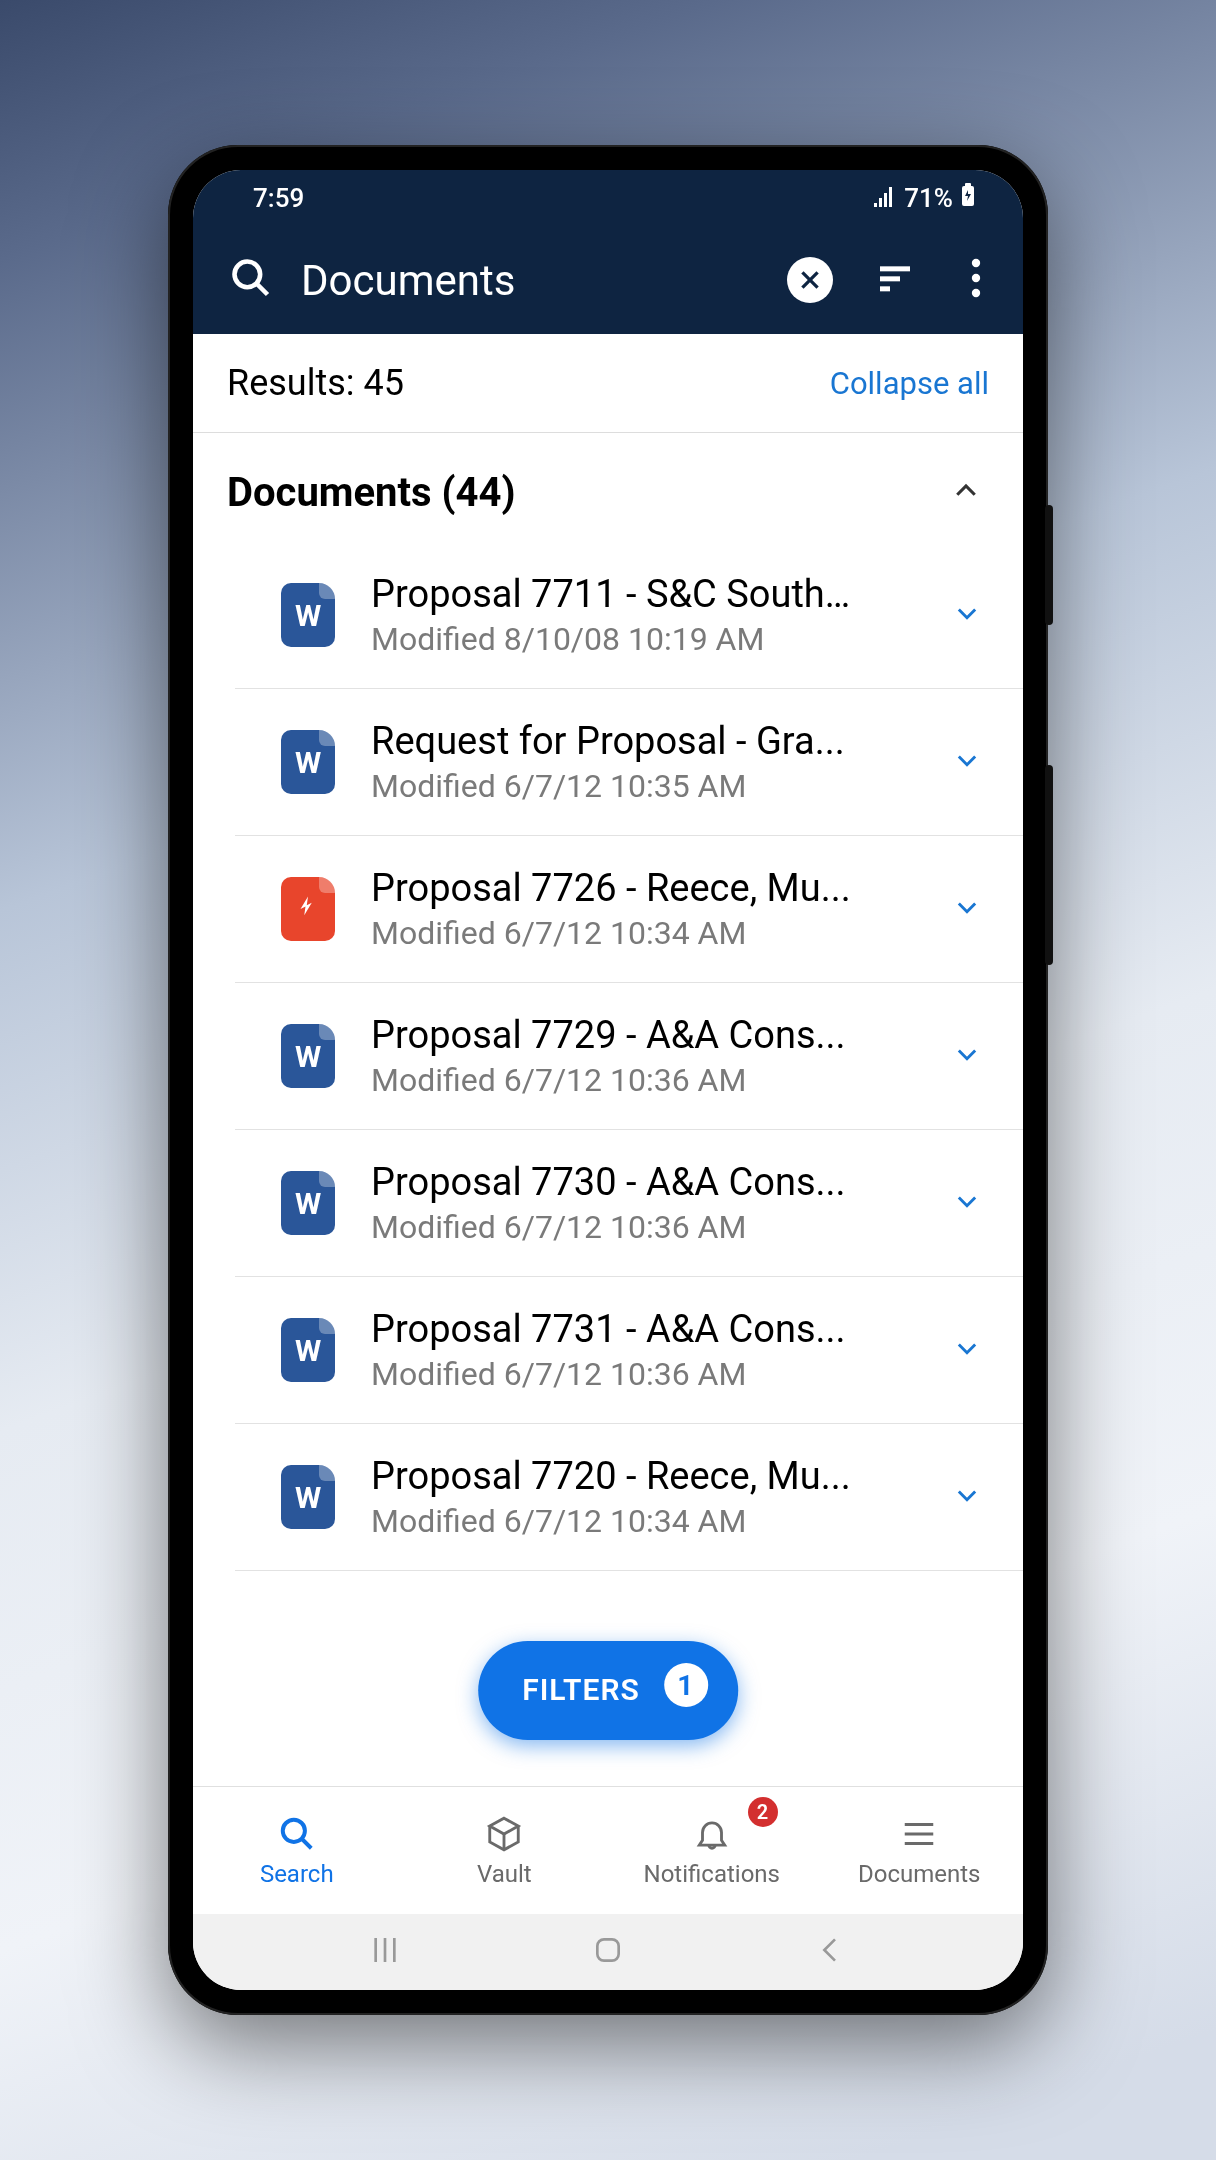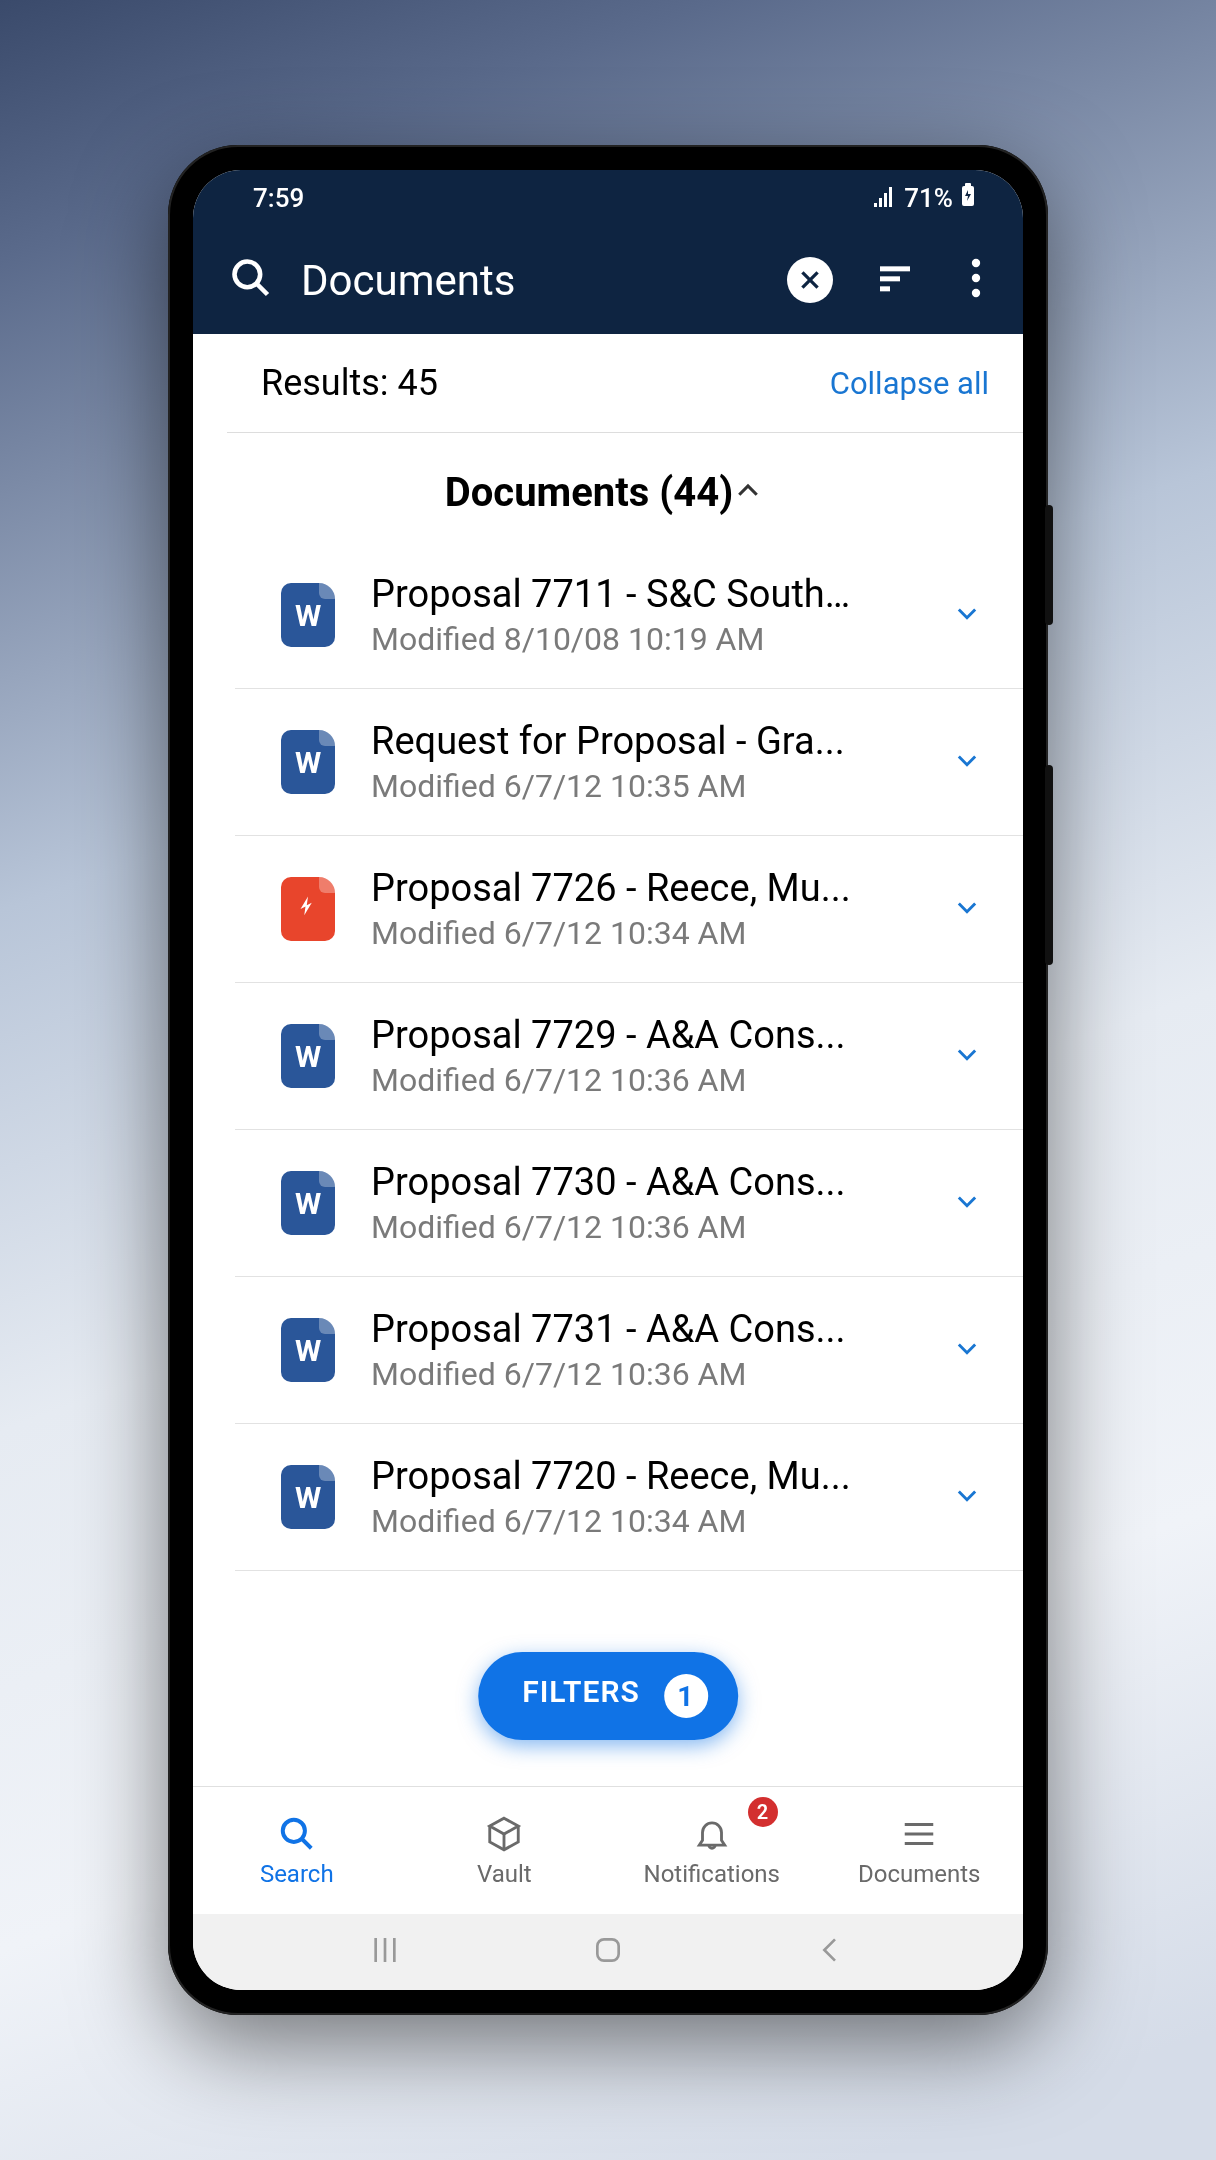--- a/index.html
+++ b/index.html
@@ -80,28 +80,27 @@
   }
   .sort-btn, .more-btn { color: #fff; padding: 0 14px; }
   
   .results-bar {
     display: flex;
     justify-content: space-between;
     align-items: center;
     padding: 28px 34px;
     border-bottom: 1px solid #ddd;
     background: #fff;
-    margin-left: 34px;
   }
   .results-text { font-size: 36px; color: #000; }
   .collapse-link { font-size: 31px; color: #1976d2; }
   
   .section-header {
     display: flex;
-    justify-content: center;
+    justify-content: space-between;
     align-items: center;
     padding: 36px 42px 36px 34px;
     background: #fff;
   }
   .section-title { font-size: 40px; font-weight: 700; color: #000; }
   .chevron { color: #444; }
   
   .doc-list { flex: 1; overflow: hidden; background: #fff; position: relative; }
   .doc-item {
     display: flex;
@@ -141,23 +140,23 @@
   .item-chevron { color: #1976d2; flex-shrink: 0; }
   
   .filters-fab {
     position: absolute;
     left: 50%;
     transform: translateX(-50%);
     bottom: 250px;
     background: #1073e6;
     color: #fff;
     border-radius: 50px;
-    padding: 22px 30px 22px 44px;
-    display: flex;
-    align-items: flex-start;
+    padding: 22px 30px 33px 44px;
+    display: flex;
+    align-items: flex-end;
     gap: 24px;
     font-size: 30px;
     font-weight: 600;
     letter-spacing: 1px;
     box-shadow: 0 6px 20px rgba(16,115,230,0.5);
     z-index: 10;
   }
   .filters-badge {
     width: 44px; height: 44px; border-radius: 50%;
     background: #fff; color: #1073e6;

